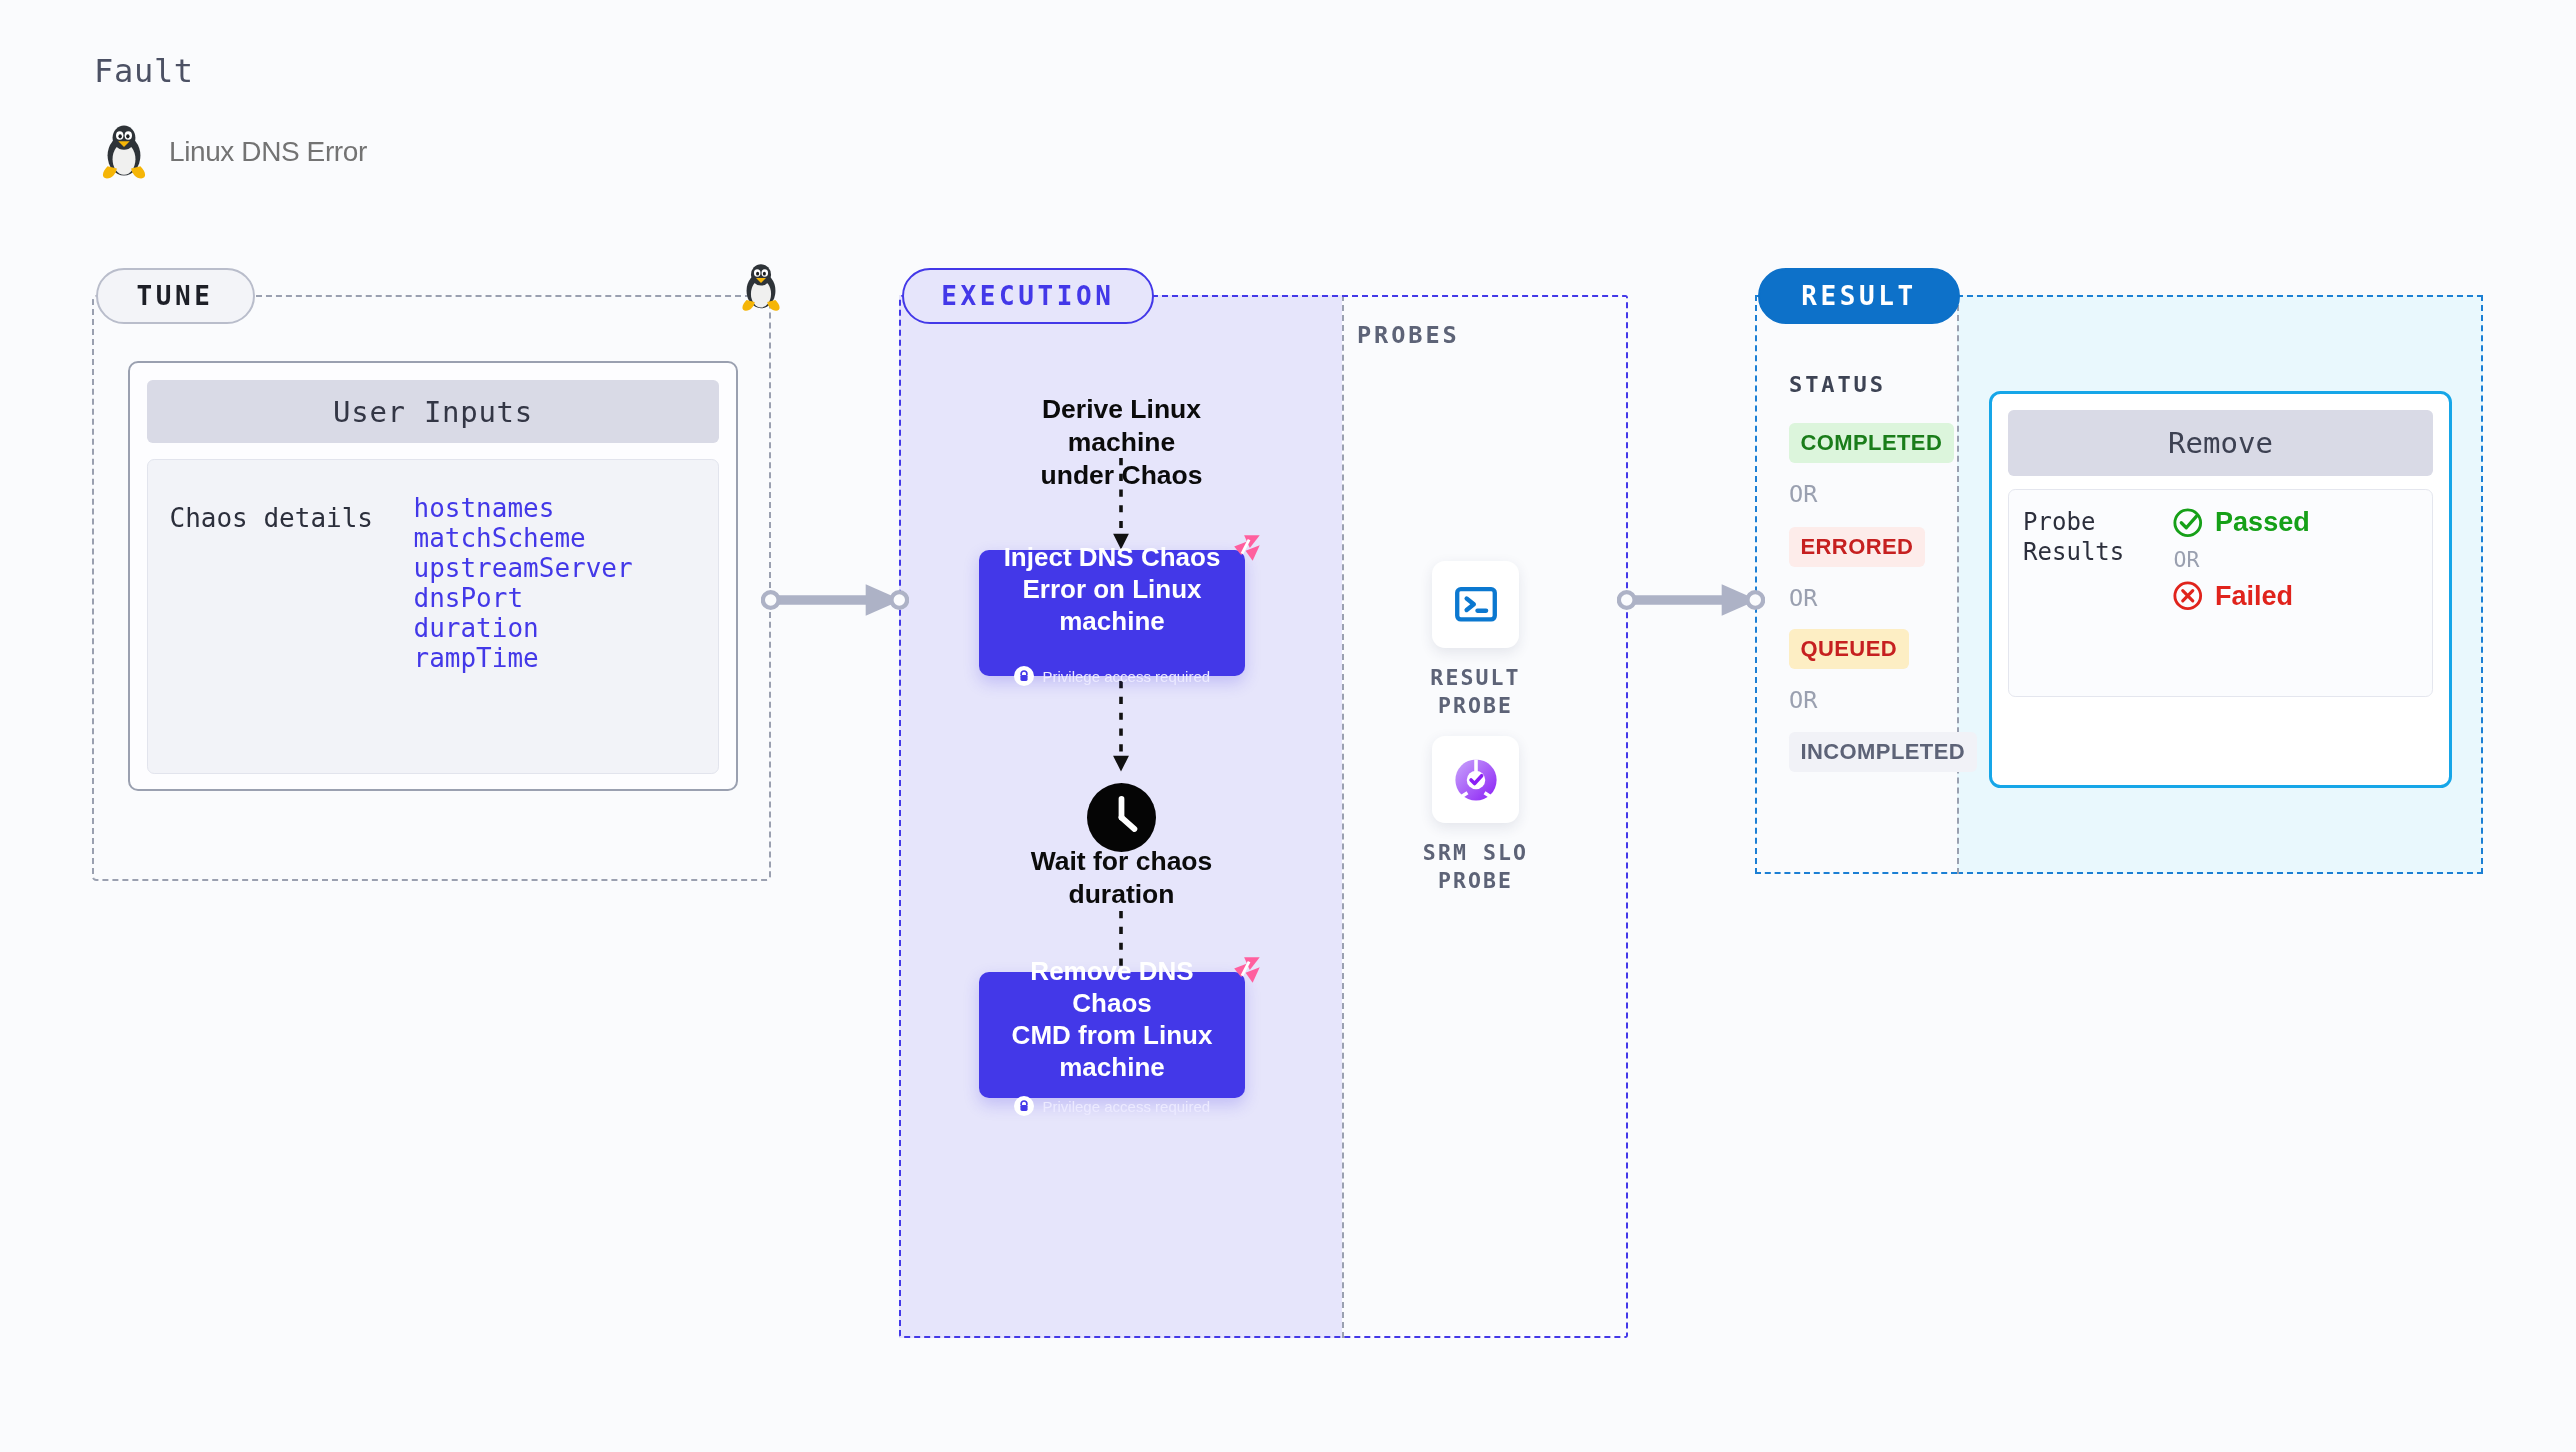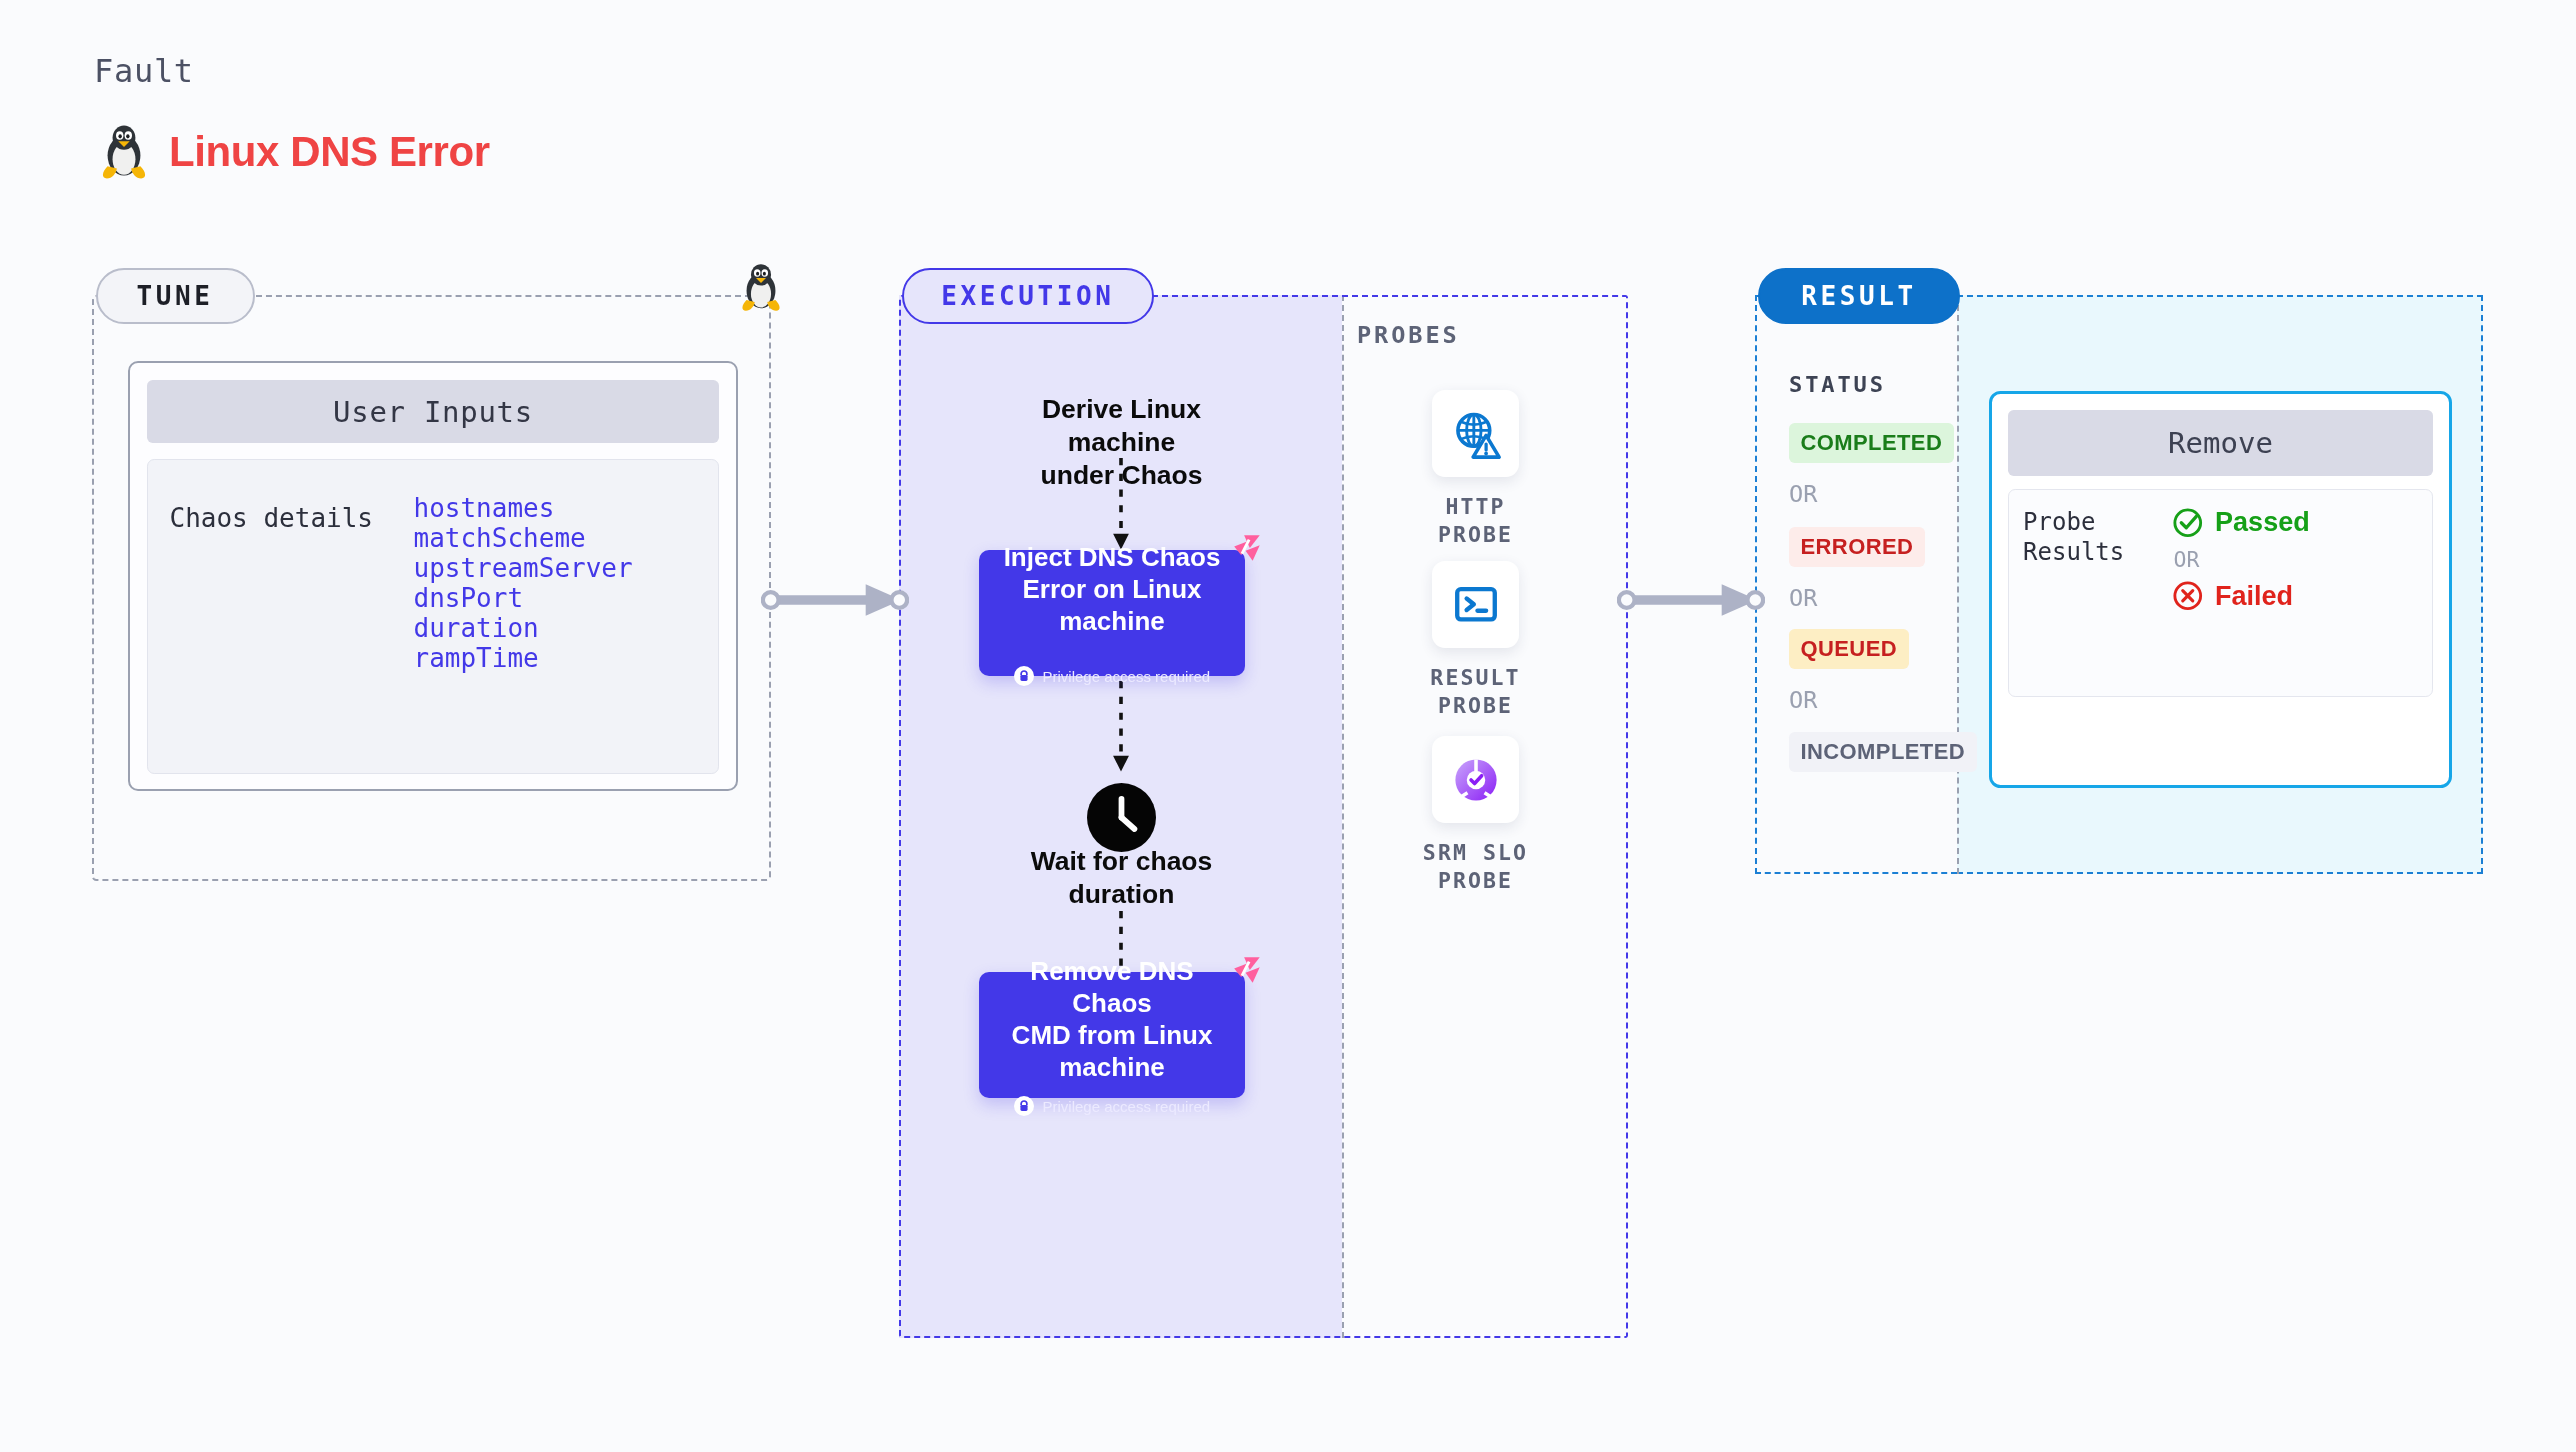--- a/index.html
+++ b/index.html
@@ -15,21 +15,21 @@
   #fault-kicker {
     position: absolute; left: 94px; top: 52px;
     font-family: "DejaVu Sans Mono", monospace;
     font-size: 32px; letter-spacing: 0.7px; color: #4c5164;
   }
   #fault-title-row {
     position: absolute; left: 99px; top: 122px;
     display: flex; align-items: center; gap: 20px;
   }
   #fault-title {
-    font-size: 42px; font-weight: 700; color: #ef4444;
+    font-size: 28px; font-weight: 400; color: #737373;
     letter-spacing: -0.4px;
   }
 
   
   .tux { display: block; }
 
   
   .panel { position: absolute; }
   .panel-box {
     position: absolute; inset: 0;
@@ -352,38 +352,20 @@
       <span>Privilege access required</span>
     </div>
     <svg class="harness-mark" width="44" height="44" viewBox="0 0 62 62">
       <path d="M34 6 L56 6 L42 24 Z" fill="#ff5f9e"></path>
       <path d="M20 22 L40 14 L30 34 Z" fill="#ff5f9e"></path>
       <path d="M36 28 L56 20 L46 42 Z" fill="#ff5f9e"></path>
       <path d="M41 12 L31 32" stroke="#ffffff" stroke-width="4"></path>
     </svg>
   </div>
 
-  <div class="probe" style="left:1404px; top:390px;">
-    <div class="probe-tile">
-      <svg width="52" height="52" viewBox="0 0 72 72">
-        <circle cx="33" cy="31" r="22" fill="none" stroke="#0b78d0" stroke-width="5"></circle>
-        <ellipse cx="33" cy="31" rx="10" ry="22" fill="none" stroke="#0b78d0" stroke-width="4"></ellipse>
-        <line x1="11" y1="31" x2="55" y2="31" stroke="#0b78d0" stroke-width="4"></line>
-        <line x1="33" y1="9" x2="33" y2="53" stroke="#0b78d0" stroke-width="4"></line>
-        <path d="M15 19 q18 8 36 0" fill="none" stroke="#0b78d0" stroke-width="3.5"></path>
-        <path d="M15 43 q18 -8 36 0" fill="none" stroke="#0b78d0" stroke-width="3.5"></path>
-        <path d="M50 38 L68 68 L32 68 Z" fill="#ffffff" stroke="#0b78d0" stroke-width="5" stroke-linejoin="round"></path>
-        <line x1="50" y1="50" x2="50" y2="58" stroke="#0b78d0" stroke-width="4.5" stroke-linecap="round"></line>
-        <circle cx="50" cy="63" r="2.6" fill="#0b78d0"></circle>
-      </svg>
-    </div>
-    <div class="probe-label">
-      <div>HTTP  PROBE</div>
-    </div>
-  </div>
 
   <div class="probe" style="left:1404px; top:561px;">
     <div class="probe-tile">
       <svg width="52" height="52" viewBox="0 0 72 72">
         <rect x="10" y="14" width="52" height="42" rx="5" fill="none" stroke="#0b78d0" stroke-width="6"></rect>
         <path d="M23 27 L33 35 L23 43" fill="none" stroke="#0b78d0" stroke-width="6" stroke-linecap="round" stroke-linejoin="round"></path>
         <line x1="38" y1="44" x2="50" y2="44" stroke="#0b78d0" stroke-width="6" stroke-linecap="round"></line>
       </svg>
     </div>
     <div class="probe-label">

